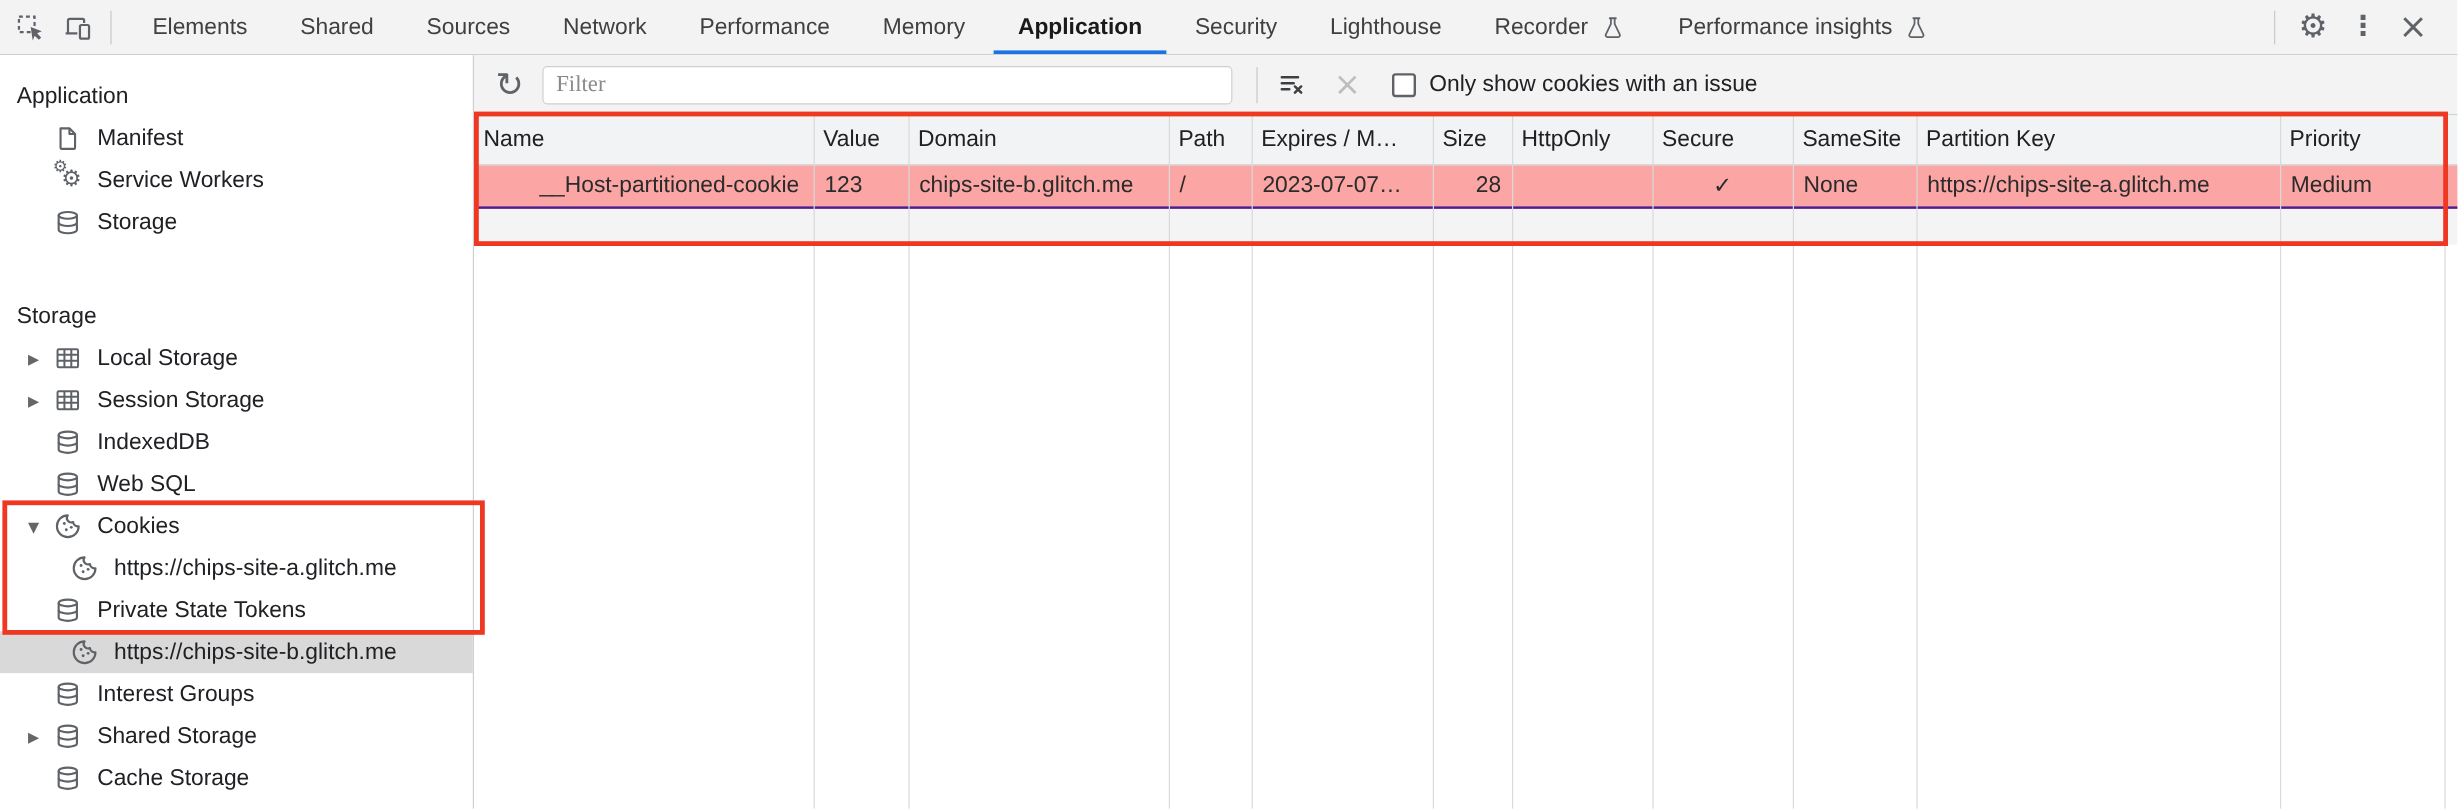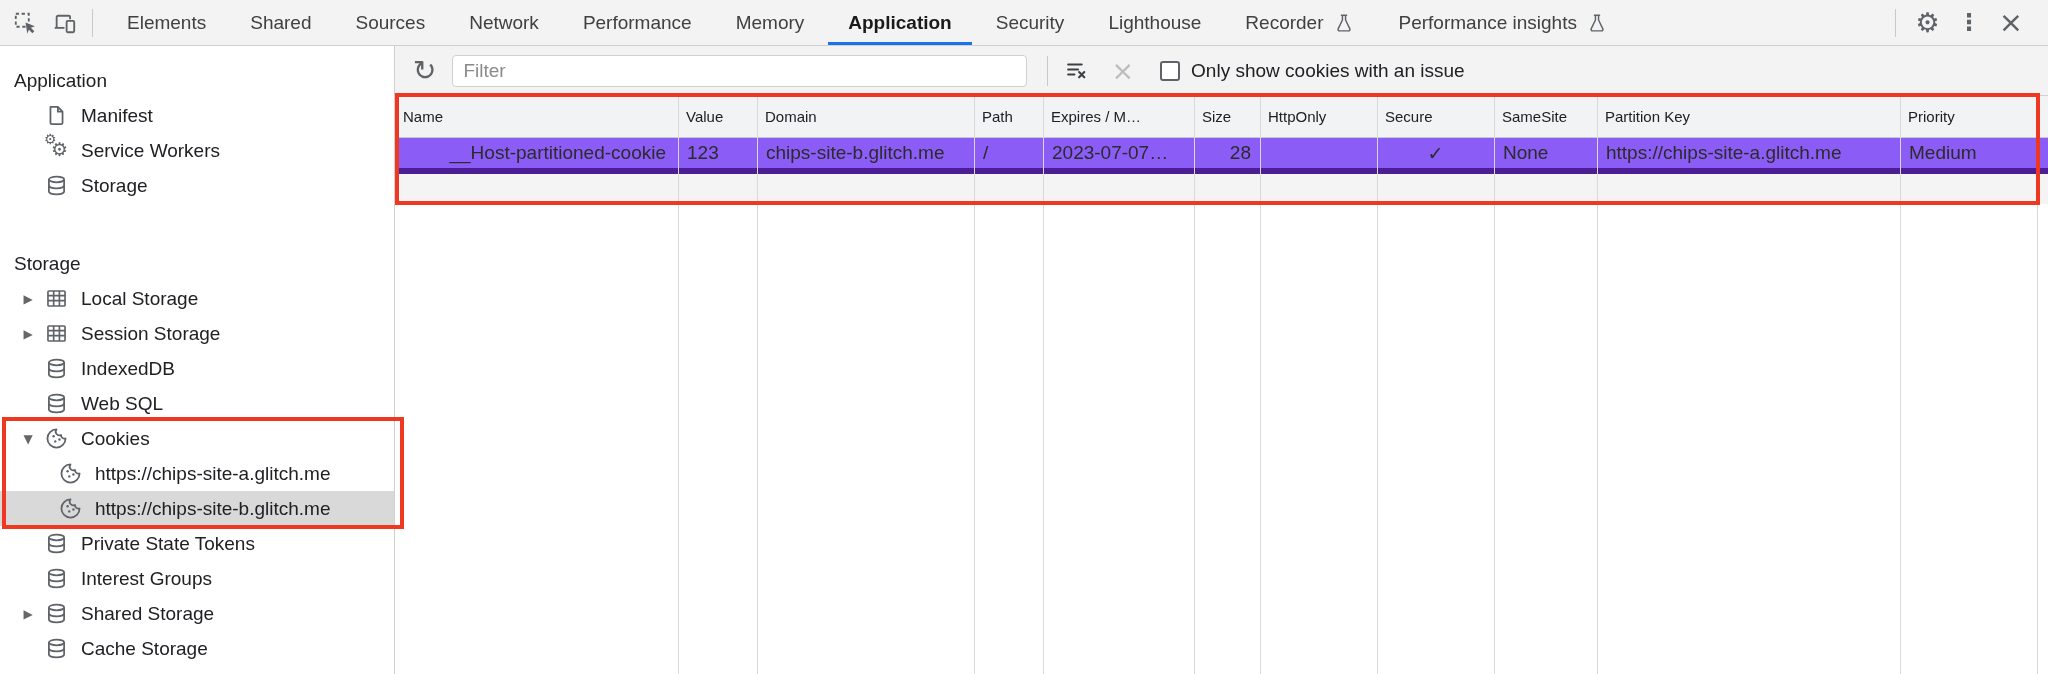--- a/index.html
+++ b/index.html
@@ -54,37 +54,37 @@
     border:4px solid #ef3822; z-index:20; pointer-events:none; }
 
   
   .main { flex:1; position:relative; background:#fff; }
   .cookie-toolbar { height:50px; background:#f3f3f3; border-bottom:1px solid #d0d0d0;
     display:flex; align-items:center; padding-left:12px; }
   .refresh-glyph { font-size:28px; color:#5f6368; font-family:"DejaVu Sans",sans-serif;
     padding:0 6px; }
   .filter-input { width:575px; height:32px; margin-left:10px; border:1px solid #d0d0d0;
     border-radius:4px; background:#fff; padding:0 10px; font-size:19px;
-    font-family:Liberation Sans, sans-serif; color:#202124; outline:none; }
+    font-family:Liberation Serif, serif; color:#202124; outline:none; }
   .filter-input::placeholder { color:#8a8a8a; }
   .tb2-sep { width:1px; height:30px; background:#c9c9c9; margin-left:20px; flex:none; }
   .clearfilter { width:25px; height:25px; color:#3c4043; margin-left:16px; }
   .gray-x { font-size:27px; color:#bdbdbd; margin-left:22px; line-height:1;
     font-family:"DejaVu Sans",sans-serif; }
   .issue-checkbox { width:20px; height:20px; border:2px solid #5f6368; border-radius:3px;
     background:#fff; margin-left:26px; flex:none; }
   .issue-label { font-size:19px; color:#202124; margin-left:11px; white-space:nowrap; }
 
   
   .table-area { position:relative; height:578px; }
   .vlines div { position:absolute; top:0; bottom:0; width:1px; background:#d9d9d9; }
   .thead { display:flex; height:42px; background:#f1f3f4; border-bottom:1px solid #c9c9c9; }
-  .th { font-size:15px; color:#202124; padding:0 8px; display:flex; align-items:center;
+  .th { font-size:19px; color:#202124; padding:0 8px; display:flex; align-items:center;
     overflow:hidden; white-space:nowrap; }
-  .trow { display:flex; height:36px; background:#8b5cf6; border-bottom:6px solid #4c1d95; }
+  .trow { display:flex; height:36px; background:#fca5a5; border-bottom:2px solid #4c1d95; }
   .td { font-size:19px; color:#2b2b2b; padding:0 9px; display:flex; align-items:center;
     overflow:hidden; white-space:nowrap; }
   .stripe { height:30px; background:rgba(0,0,0,0.045); }
   .c0{width:283px} .c1{width:79px} .c2{width:217px} .c3{width:69px} .c4{width:151px}
   .c5{width:66px} .c6{width:117px} .c7{width:117px} .c8{width:103px} .c9{width:303px}
   .c10{width:137px}
   .td.c0 { justify-content:flex-end; padding-right:12px; }
   .td.c5 { justify-content:flex-end; }
   .td.c7 { justify-content:center; }
   .table-redframe { position:absolute; left:0; top:-3px; width:1645px; height:112px;
@@ -264,35 +264,35 @@
       <span>Cookies</span>
     </div>
     <div class="side-row child">
       <span class="s-icon">
           <svg>
             <use href="#i-cookie"></use>
           </svg>
         </span>
       <span>https://chips-site-a.glitch.me</span>
     </div>
+    <div class="side-row">
+      <span class="s-icon">
+          <svg>
+            <use href="#i-db"></use>
+          </svg>
+        </span>
+      <span>Private State Tokens</span>
+    </div>
     <div class="side-row child sel">
       <span class="s-icon">
           <svg>
             <use href="#i-cookie"></use>
           </svg>
         </span>
       <span>https://chips-site-b.glitch.me</span>
-    </div>
-    <div class="side-row">
-      <span class="s-icon">
-          <svg>
-            <use href="#i-db"></use>
-          </svg>
-        </span>
-      <span>Private State Tokens</span>
     </div>
     <div class="side-row">
       <span class="s-icon">
           <svg>
             <use href="#i-db"></use>
           </svg>
         </span>
       <span>Interest Groups</span>
     </div>
     <div class="side-row">

